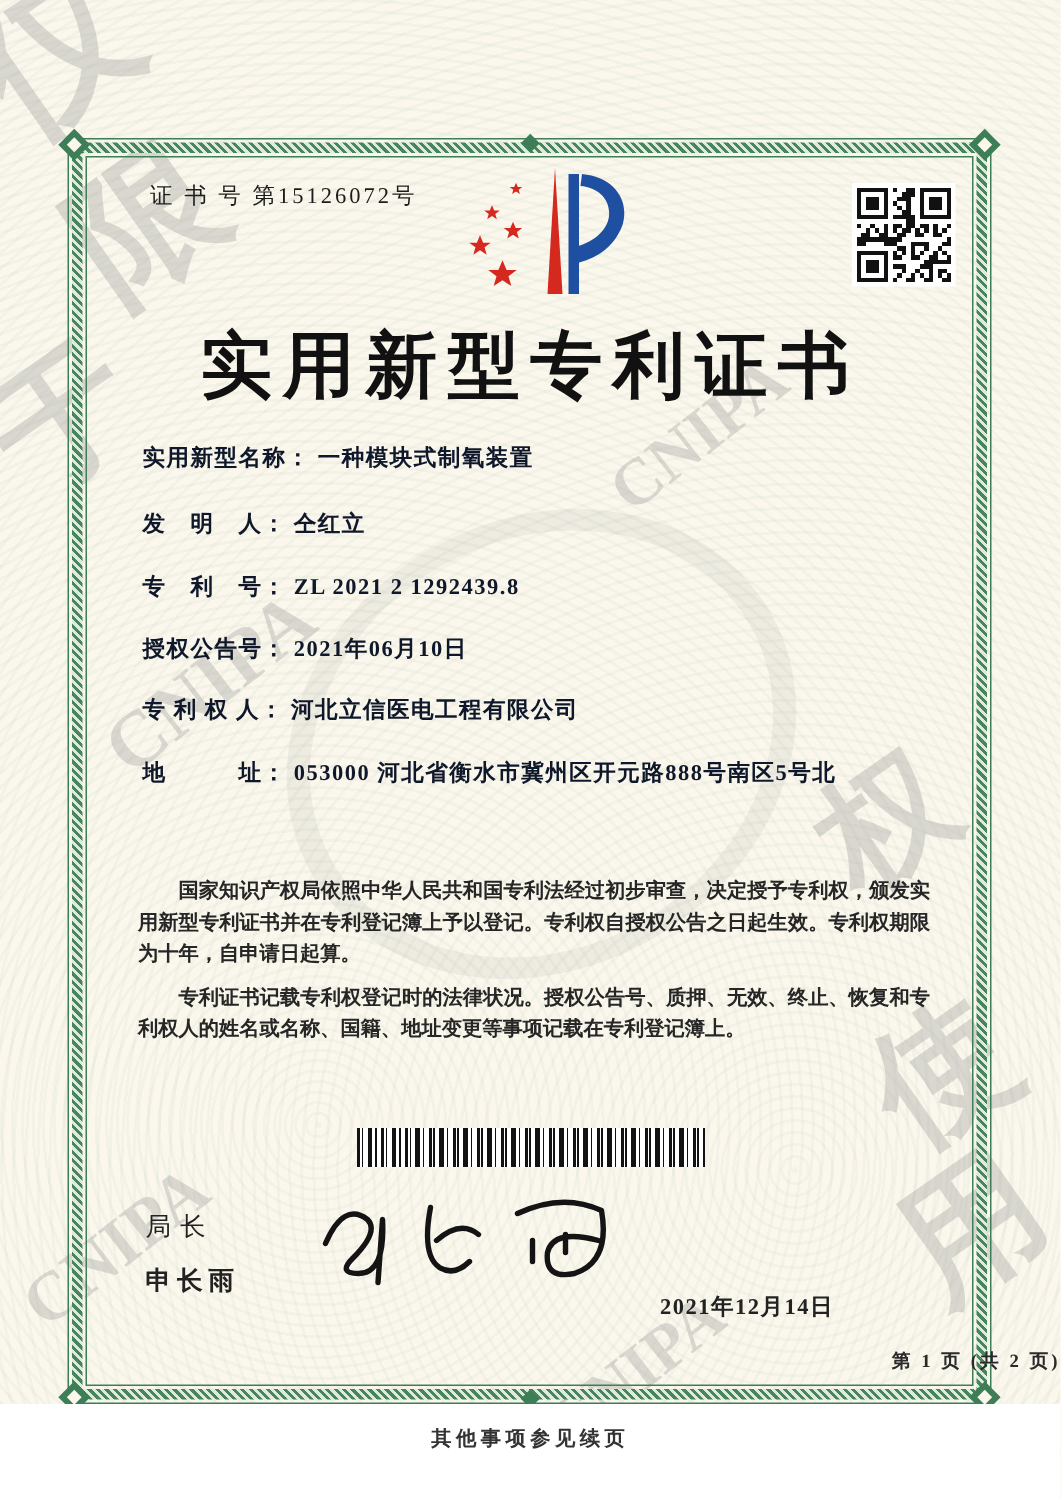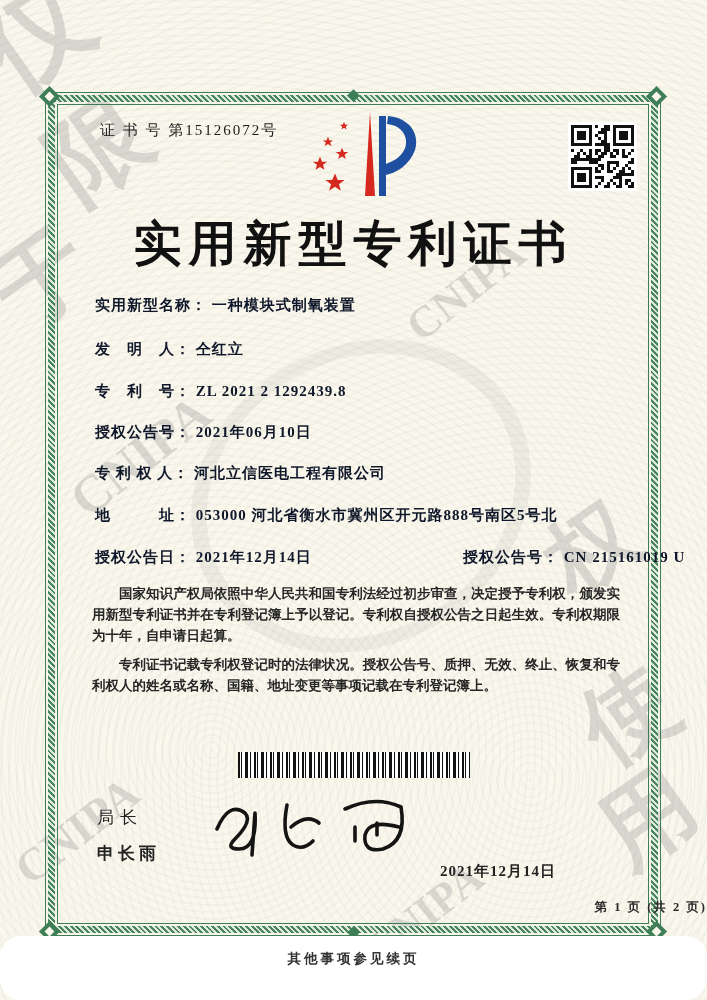--- a/index.html
+++ b/index.html
@@ -54,21 +54,21 @@
   .barcode{position:absolute;left:238px;top:752px;width:232px;height:26px;
       background:repeating-linear-gradient(90deg,
         #121212 0 2px,#fff 2px 3px,#121212 3px 4px,#fff 4px 7px,
         #121212 7px 10px,#fff 10px 12px,#121212 12px 13px,#fff 13px 16px);}
   .sig-title{position:absolute;left:97px;top:806px;font-size:17px;letter-spacing:6px;font-weight:400;}
   .sig-name{position:absolute;left:97px;top:842px;font-size:17px;letter-spacing:4px;font-weight:600;}
   .sig-script{position:absolute;left:195px;top:783px;width:235px;height:88px;}
   .sig-date{position:absolute;left:440px;top:862px;font-size:15px;font-weight:600;letter-spacing:1px;}
   .page-info{position:absolute;left:0;top:899px;width:100%;text-align:right;
       font-size:12.5px;font-weight:600;letter-spacing:2px;color:#2a2a2a;}
-  .footer-strip{position:absolute;left:0;top:936px;width:100%;height:64px;background:#ffffff;z-index:2;border-radius:21px;}
+  .footer-strip{position:absolute;left:0;top:936px;width:100%;height:64px;background:#ffffff;z-index:2;}
   .footer-note{position:absolute;left:0;top:14px;width:100%;text-align:center;
       font-size:13.5px;font-weight:600;letter-spacing:3px;color:#333;}
 </style>
 </head>
 <body>
 
 <div class="page">
 
   <div class="texture"></div>
 
@@ -280,28 +280,20 @@
     </div>
     <div class="field-row" style="top:464px">
       <span>专 利 权 人：</span>
       <span>河北立信医电工程有限公司</span>
     </div>
     <div class="field-row" style="top:506px">
       <span>地　　　址：</span>
       <span>053000 河北省衡水市冀州区开元路888号南区5号北</span>
     </div>
 
-    <div class="field-row" style="top:548px">
-      <span>授权公告日：</span>
-      <span>2021年12月14日</span>
-      <span class="grant-right">
-        <span>授权公告号：</span>
-        <span>CN 215161019 U</span>
-      </span>
-    </div>
 
     <div class="paras">
       <p>国家知识产权局依照中华人民共和国专利法经过初步审查，决定授予专利权，颁发实用新型专利证书并在专利登记簿上予以登记。专利权自授权公告之日起生效。专利权期限为十年，自申请日起算。</p>
       <p>专利证书记载专利权登记时的法律状况。授权公告号、质押、无效、终止、恢复和专利权人的姓名或名称、国籍、地址变更等事项记载在专利登记簿上。</p>
     </div>
 
     <div class="barcode"></div>
 
     <div class="sig-title">局长</div>
     <div class="sig-name">申长雨</div>

